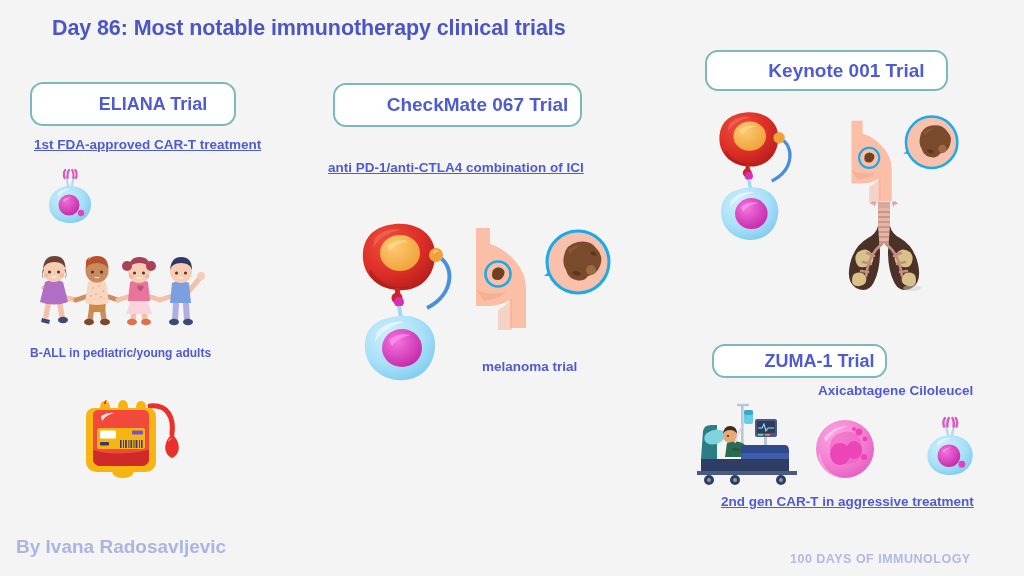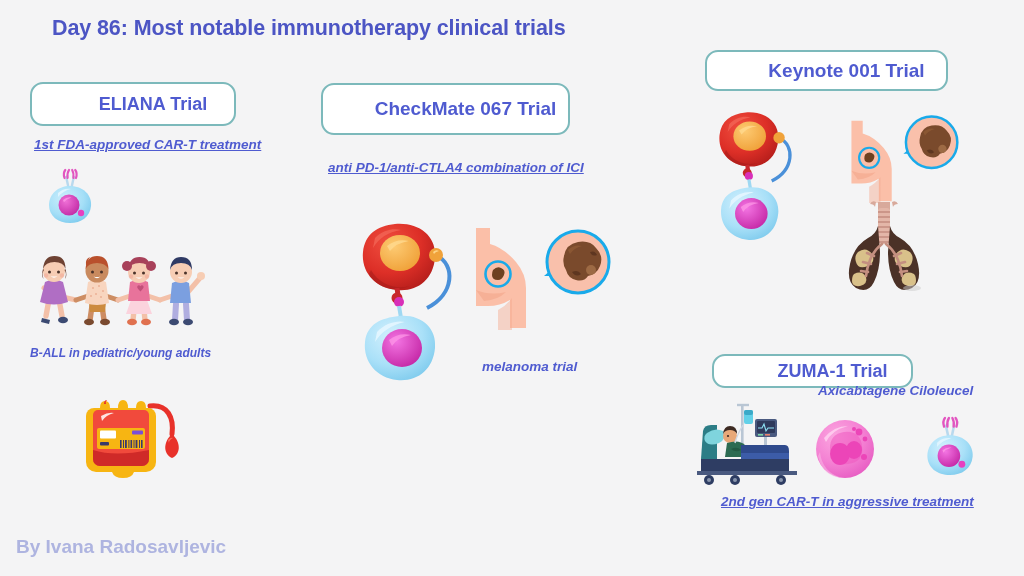--- a/index.html
+++ b/index.html
@@ -49,21 +49,20 @@
     color: #4f5bd0;
     font-weight: bold;
     white-space: nowrap;
   }
 
   
   .caption {
     color: #4f5bd0;
     font-weight: bold;
     white-space: nowrap;
-    font-style: italic;
   }
   .caption.ul { text-decoration: underline; }
 
   
   #byline {
     left: 16px;
     top: 536px;
     font-size: 19px;
     font-weight: bold;
     color: #aeb4e0;
@@ -243,21 +242,21 @@
           <rect x="53.5" y="40" width="1" height="8"></rect>
         <rect x="55.6" y="40" width="1.8" height="8"></rect>
           <rect x="59" y="40" width="1" height="8"></rect>
         <rect x="61" y="40" width="1.6" height="8"></rect>
       </g>
 
       <path d="M32 72 h22 q-2 6 -11 6 q-9 0 -11 -6 Z" fill="#f7b512"></path>
     </svg>
   </div>
 
-  <div class="abs pill" style="left:321px; top:83px; width:249px; height:52px;">
+  <div class="abs pill" style="left:333px; top:83px; width:249px; height:44px;">
     <span class="pill-label" style="font-size:19px;">CheckMate 067 Trial</span>
   </div>
 
   <div class="abs caption ul" style="left:328px; top:160px; font-size:13.5px;">anti PD-1/anti-CTLA4 combination of ICI</div>
 
   <div class="abs" style="left:355px; top:222px;">
     <svg width="130" height="172" viewBox="0 0 130 172">
       <defs>
         <radialGradient id="tumorG" cx="36%" cy="30%" r="74%">
           <stop offset="0%" stop-color="#ef4e3f"></stop>
@@ -402,21 +401,21 @@
         <path d="M44 44 q-8 6 -12 16 q-3 8 -4 16"></path>
         <path d="M48 44 q8 6 12 16 q3 8 4 16"></path>
         <path d="M36 56 l-7 -3 M33 64 l-8 -2 M30 72 l-7 -1"></path>
         <path d="M56 56 l7 -3 M59 64 l8 -2 M62 72 l7 -1"></path>
       </g>
       <ellipse cx="74" cy="88" rx="9" ry="3" fill="#c9c9c9" opacity="0.5"></ellipse>
     </svg>
   </div>
 
 
-  <div class="abs pill" style="left:712px; top:354px; width:201px; height:34px;">
+  <div class="abs pill" style="left:712px; top:344px; width:175px; height:34px;">
     <span class="pill-label" style="font-size:18px;">ZUMA-1 Trial</span>
   </div>
 
   <div class="abs caption" style="left:818px; top:383px; font-size:13.5px;">Axicabtagene Ciloleucel</div>
 
   <div class="abs" style="left:697px; top:405px;">
     <svg width="108" height="82" viewBox="0 0 108 82">
 
       <rect x="44" y="0" width="2.6" height="42" fill="#b9c6d4"></rect>
       <path d="M40 0 h12" stroke="#b9c6d4" stroke-width="2.4"></path>
@@ -494,14 +493,15 @@
       <path d="M14 25 C18 21 23 20 27 21 C22 22 17 25 14 29 Z" fill="#e4f6ff" opacity="0.85"></path>
       <circle cx="25" cy="37" r="10.5" fill="url(#nucMagG)"></circle>
       <path d="M19 32 q4 -3.5 8.5 -2.5 q-5 1.4 -7.6 4.8 Z" fill="#ff9ae8" opacity="0.75"></path>
       <circle cx="37" cy="45" r="3.2" fill="#e73fc0"></circle>
     </svg>
   </div>
 
   <div class="abs caption ul" style="left:721px; top:494px; font-size:13.5px;">2nd gen CAR-T in aggressive treatment</div>
 
   <div class="abs" id="byline">By Ivana Radosavljevic</div>
+  <div class="abs" id="series-tag">100 DAYS OF IMMUNOLOGY</div>
 
 </div>
 
 </body></html>

